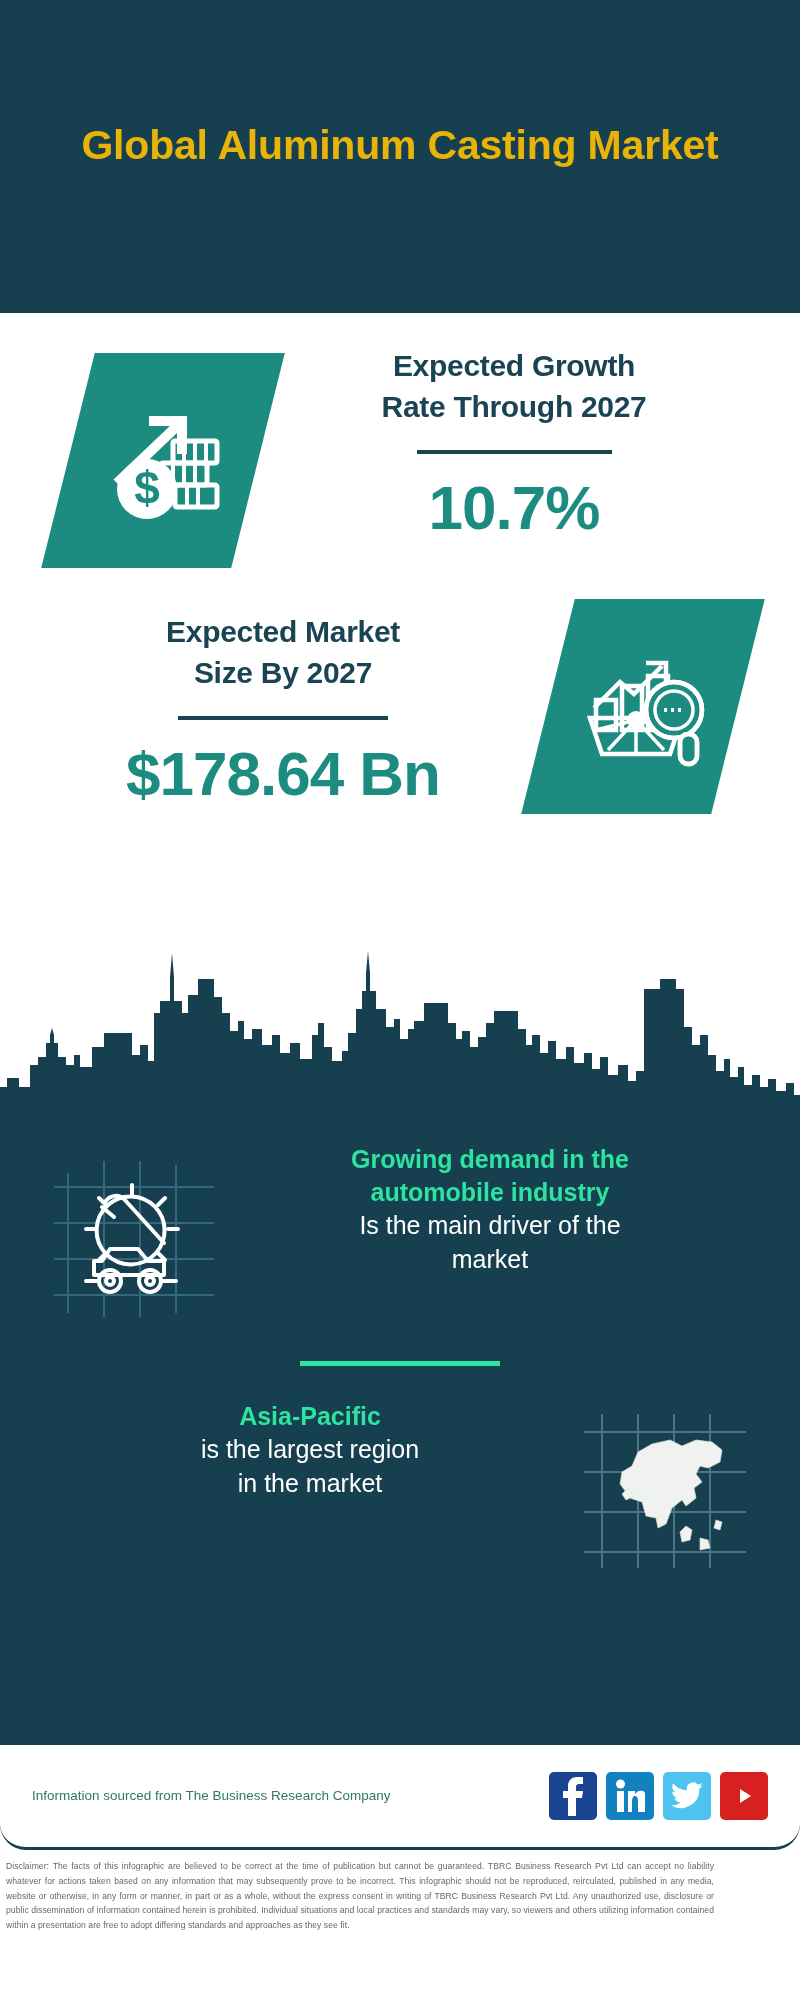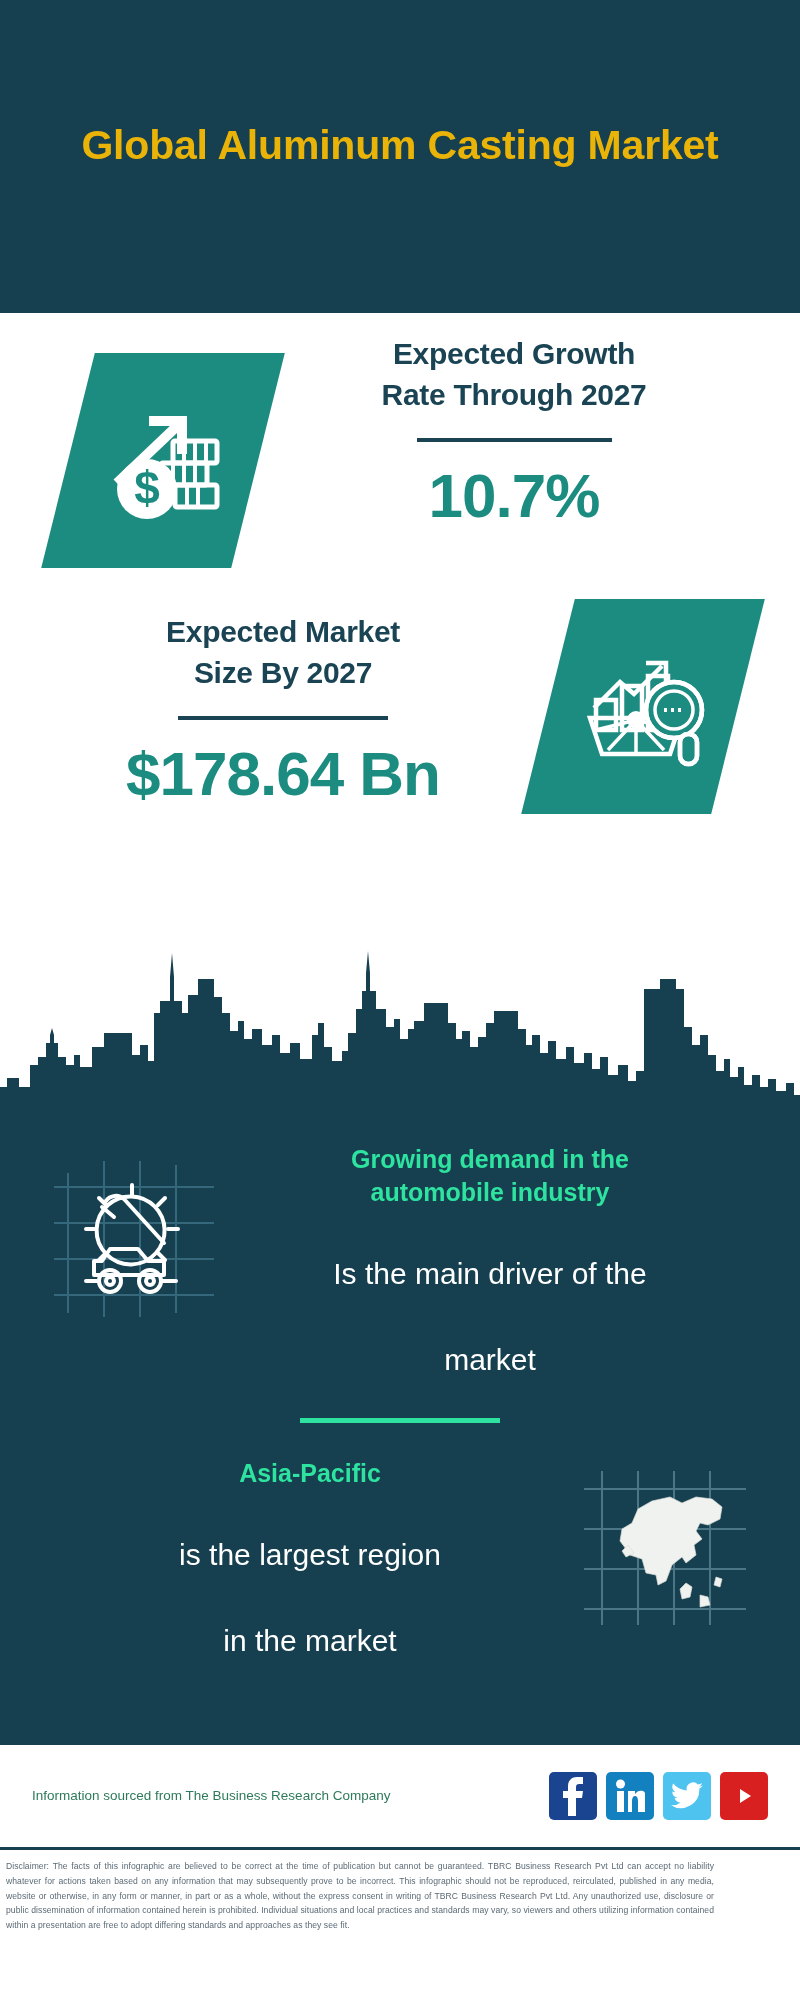--- a/index.html
+++ b/index.html
@@ -47,21 +47,21 @@
     background:#1C8C81;
     transform:skewX(-14deg);
   }
   .para-icon {
     position:absolute; left:0; top:0;
     width:190px; height:215px;
     display:flex; align-items:center; justify-content:center;
   }
   .row1 .para-wrap { margin-left:68px; margin-top:40px; }
 
-  .stat-text { flex:1; text-align:center; padding-top:20px; }
+  .stat-text { flex:1; text-align:center; padding-top:32px; }
   .stat-label {
     color:#1A4454;
     font-size:30px;
     font-weight:bold;
     line-height:1.38;
     letter-spacing:-0.3px;
   }
   .rule {
     width:195px; height:4px; background:#1A4454;
     margin:22px auto 0 auto;
@@ -112,38 +112,38 @@
   .fact-grid svg { position:absolute; left:0; top:0; }
   .fact-copy { flex:1; text-align:center; padding:0 6px; }
   .fact-hi {
     color:#2EE3A0;
     font-size:25px;
     font-weight:bold;
     line-height:1.32;
   }
   .fact-sub {
     color:#ffffff;
-    font-size:30px;
+    font-size:25px;
     line-height:1.35;
-    margin-top:45px;
   }
   .fact1 { padding-top:28px; }
   .divider {
     width:200px; height:5px; background:#2EE3A0;
     margin:38px auto 34px auto;
   }
   .fact2 { padding-bottom:20px; }
 
   
   .footer {
     width:800px; height:105px;
     background:#ffffff;
     display:flex; align-items:center;
     padding:0 32px;
     border-bottom:3px solid #16404F;
+    border-radius:26px;
   }
   .footer-text { flex:1; }
   .footer-line {
     color:#2E7A5C;
     font-size:13.5px;
     line-height:1.85;
   }
   .socials { display:flex; gap:9px; align-items:center; }
   .social {
     width:48px; height:48px;

